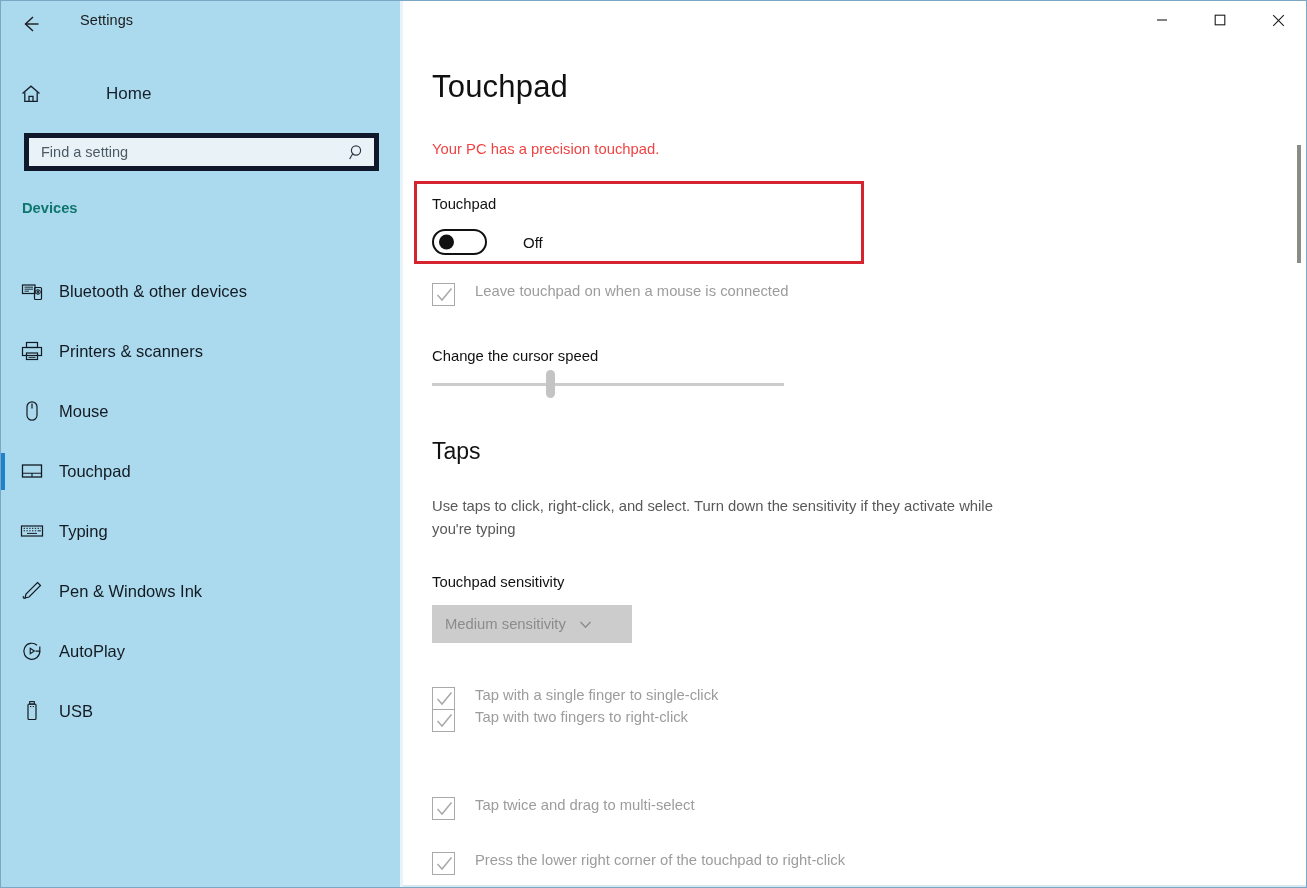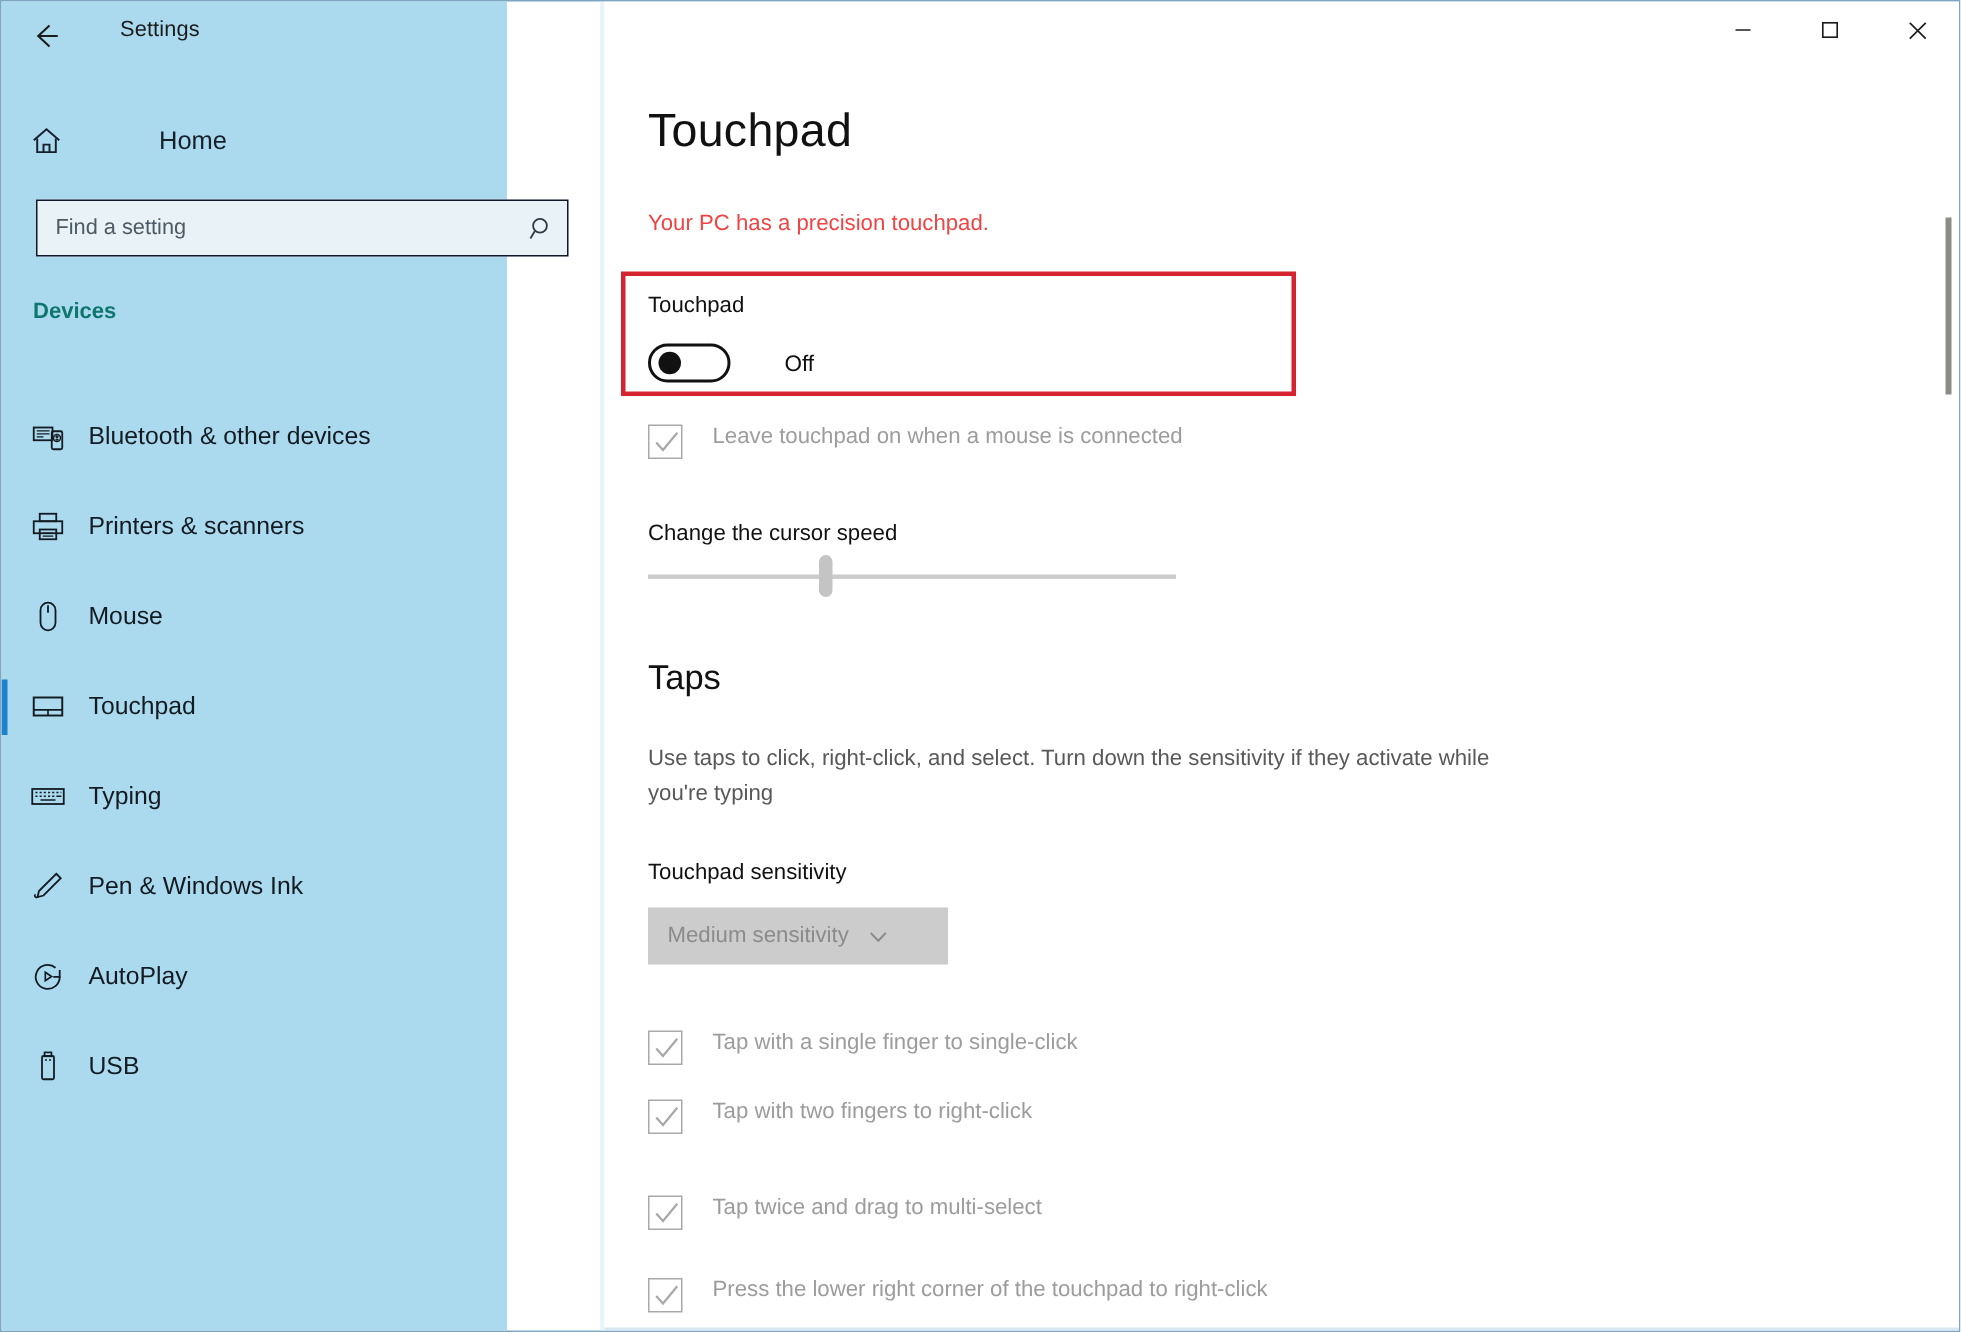--- a/index.html
+++ b/index.html
@@ -14,21 +14,21 @@
     width: 1307px; height: 888px;
     background: #ffffff;
     border: 1px solid #7ba7c4;
     overflow: hidden;
   }
 
   
   #sidebar {
     position: absolute;
     left: 0; top: 0;
-    width: 337px; height: 888px;
+    width: 401px; height: 888px;
     background: #abd9ee;
   }
   #sidebar-inner-edge {
     position: absolute;
     left: 399px; top: 0;
     width: 3px; height: 888px;
     background: #e8f4fa;
   }
   .titlebar {
     position: absolute;
@@ -61,21 +61,21 @@
     color: #16202b;
   }
   .home-row .lbl {
     font-size: 17px; color: #16202b; margin-left: 4px;
   }
   #search-box {
     position: absolute;
     left: 23px; top: 132px;
     width: 355px; height: 38px;
     background: #e8f2f7;
-    border: 1px solid #0f172a;
+    border: 5px solid #0f172a;
     display: flex; align-items: center;
   }
   #search-input-text {
     flex: 1;
     padding-left: 12px;
     font-size: 14.5px;
     color: #4c5a63;
   }
   #search-icon-wrap {
     width: 34px; display: flex; align-items: center; justify-content: center;
@@ -488,21 +488,21 @@
 
     <div class="cbrow" style="top:686px">
       <span class="cbox">
         <svg width="19" height="19" viewBox="0 0 19 19" aria-hidden="true">
             <path d="M2.5 9 L7 14 L16.5 2.5" fill="none" stroke="#a9a9a9" stroke-width="1.5"></path>
           </svg>
       </span>
       <span class="lbl">Tap with a single finger to single-click</span>
     </div>
 
-    <div class="cbrow" style="top:732px">
+    <div class="cbrow" style="top:708px">
       <span class="cbox">
         <svg width="19" height="19" viewBox="0 0 19 19" aria-hidden="true">
             <path d="M2.5 9 L7 14 L16.5 2.5" fill="none" stroke="#a9a9a9" stroke-width="1.5"></path>
           </svg>
       </span>
       <span class="lbl">Tap with two fingers to right-click</span>
     </div>
 
     <div class="cbrow" style="top:796px">
       <span class="cbox">

